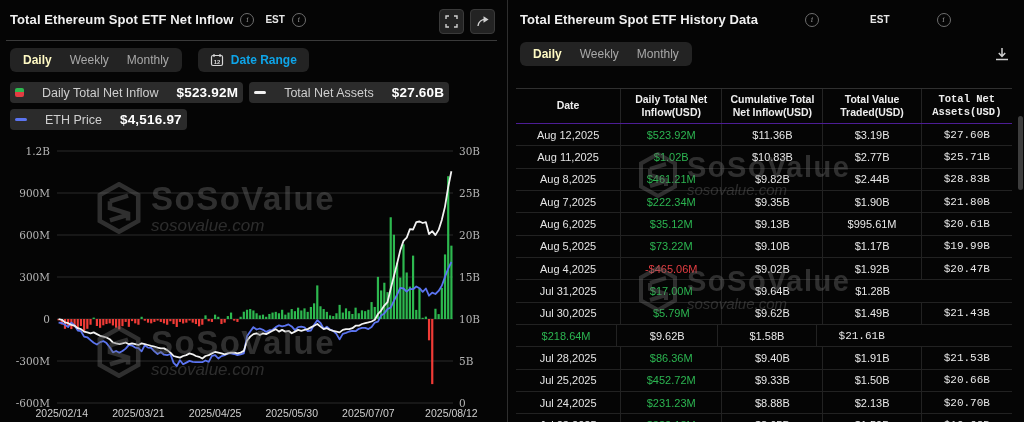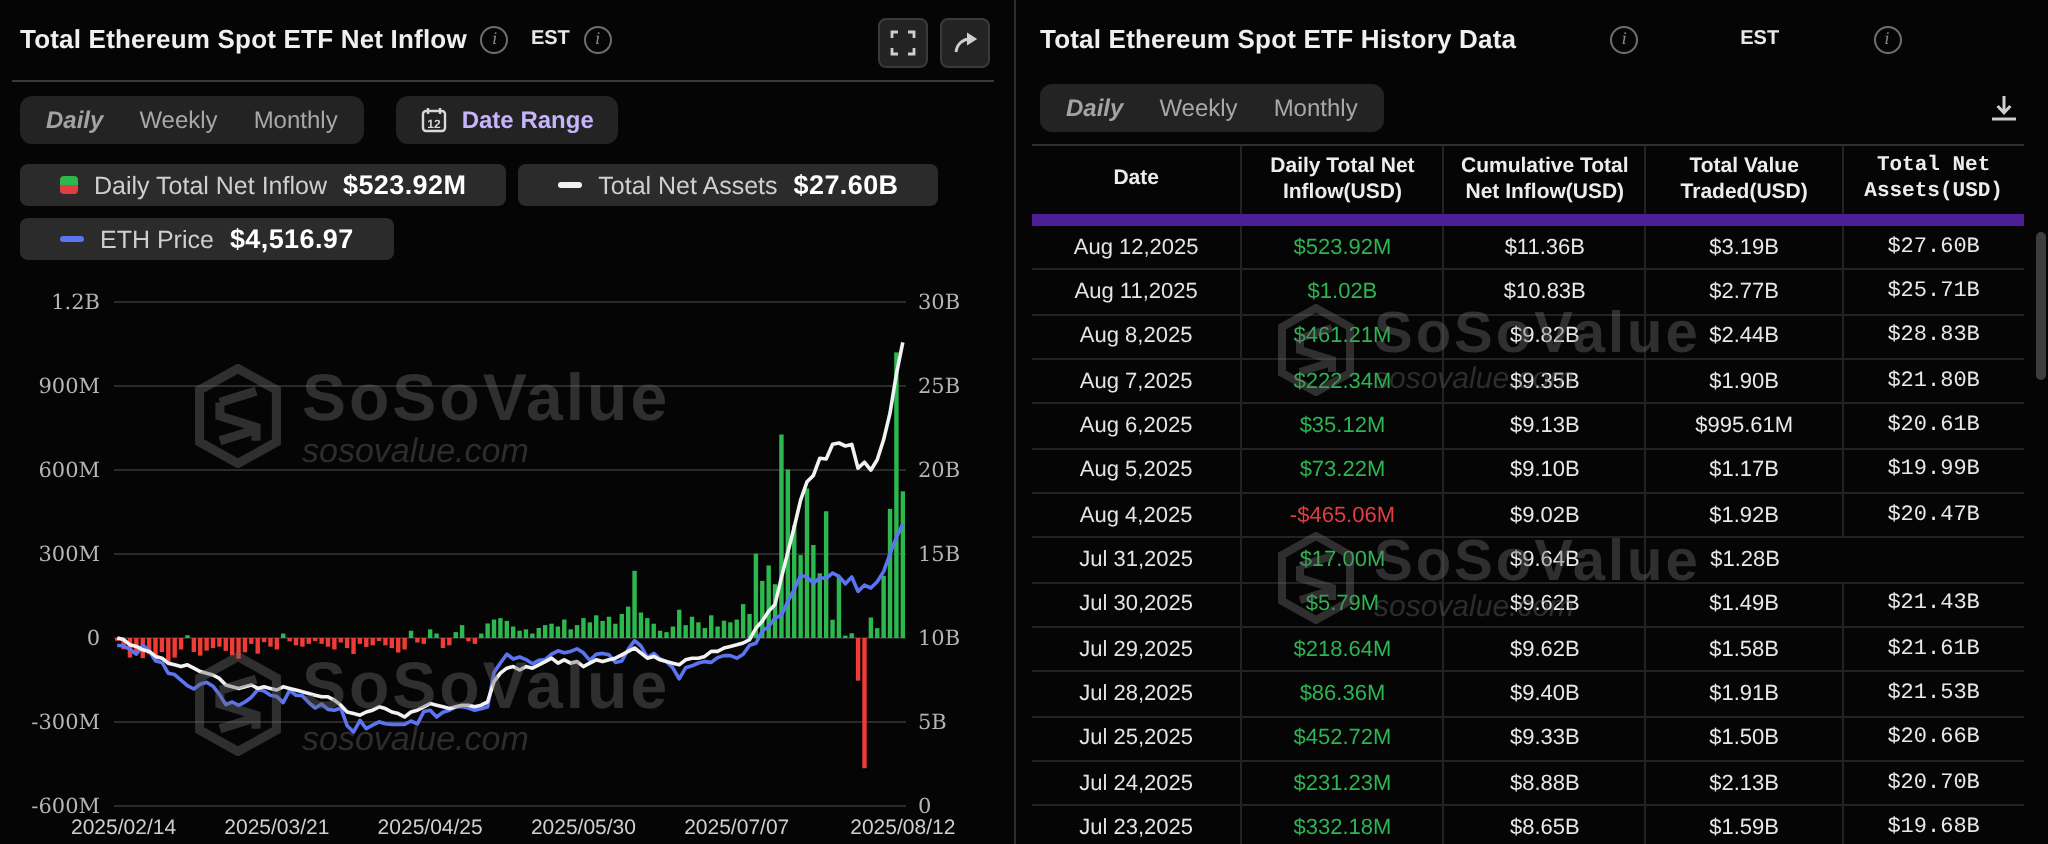--- a/index.html
+++ b/index.html
@@ -17,47 +17,47 @@
      border:1px solid #6e6e6e;border-radius:50%;color:#8a8a8a;font-size:8px;font-family:"DejaVu Serif",serif;
      font-style:italic;line-height:1;}
   .hdr-divider{position:absolute;left:6px;top:36px;width:491px;height:1px;background:#3a3a3a;}
 
   .icon-btn{display:flex;align-items:center;justify-content:center;width:23px;height:23px;
      background:#232323;border:1px solid #3a3a3a;border-radius:4px;cursor:pointer;}
   #left-actions{position:absolute;right:12px;top:5px;display:flex;gap:6px;}
 
   .tabs{display:inline-flex;align-items:center;background:#232323;border-radius:6px;padding:3px 6px;gap:4px;}
   .tab{font-size:12px;color:#a8a8a8;padding:2px 7px;cursor:pointer;white-space:nowrap;}
-  .tab.active{color:#a3a3a3;font-weight:bold;font-style:italic;}
+  .tab.active{color:#fef9c3;font-weight:bold;}
   #left-tabs-row{position:absolute;left:10px;top:44px;display:flex;gap:16px;}
   .daterange-btn{display:inline-flex;align-items:center;gap:7px;background:#232323;border-radius:6px;
-     padding:3px 12px;font-size:12px;font-weight:bold;color:#c4b5fd;cursor:pointer;}
+     padding:3px 12px;font-size:12px;font-weight:bold;color:#0ea5e9;cursor:pointer;}
 
   #legend{position:absolute;left:10px;top:78px;width:475px;display:flex;flex-wrap:wrap;gap:6px;}
-  .legend-badge{display:inline-flex;align-items:center;gap:8px;background:#2b2b2b;border-radius:4px;
-     padding:3px 20px;font-size:12.5px;color:#cfcfcf;cursor:pointer;white-space:nowrap;text-align:right;}
+  .legend-badge{display:inline-flex;align-items:center;gap:18px;background:#2b2b2b;border-radius:4px;
+     padding:3px 5px;font-size:12.5px;color:#cfcfcf;cursor:pointer;white-space:nowrap;text-align:right;}
   .legend-badge b{color:#ffffff;font-size:13.5px;letter-spacing:.2px;}
   .sw-inflow{width:9px;height:9px;border-radius:2px;background:linear-gradient(180deg,#2db84f 50%,#e23d42 50%);}
   .sw-dash{width:12px;height:3px;border-radius:2px;}
 
   #chart-svg{position:absolute;left:0;top:128px;}
 
   .wm{position:absolute;display:flex;align-items:center;gap:9px;opacity:.42;pointer-events:none;z-index:6;}
   .wm .wm-col{display:flex;flex-direction:column;line-height:1.05;}
   .wm .brand{font-weight:bold;color:#6a6a6a;letter-spacing:1.5px;}
   .wm .site{font-style:italic;color:#646464;}
   .wm-lg .brand{font-size:33px;} .wm-lg .site{font-size:17px;}
   .wm-md .brand{font-size:29px;} .wm-md .site{font-size:15px;}
 
   #right-title-row{left:12px;gap:47px;}
   #right-tabs-row{position:absolute;left:12px;top:38px;}
   #download-btn{position:absolute;right:14px;top:42px;cursor:pointer;}
 
   #table{position:absolute;left:8px;top:68px;width:496px;z-index:1;}
-  .thead{display:flex;border-top:1px solid #303030;border-bottom:6px solid #4c1d95;height:34px;}
+  .thead{display:flex;border-top:1px solid #303030;border-bottom:1px solid #4c1d95;height:34px;margin-top:16px;}
   .th{display:flex;align-items:center;justify-content:center;text-align:center;font-size:10.5px;
       font-weight:bold;color:#ededed;line-height:1.25;border-right:1px solid #242424;padding:0 2px;box-sizing:border-box;}
   .th:last-child{border-right:none;}
   .tr{display:flex;height:21.33px;border-bottom:1px solid #222222;}
   .td{display:flex;align-items:center;justify-content:center;font-size:11px;color:#e8e8e8;
       border-right:1px solid #222222;box-sizing:border-box;white-space:nowrap;}
   .td:last-child{border-right:none;}
   .td.c0{color:#e4e4e4;}
   .td.pos{color:#2cb551;} .td.neg{color:#e23d42;}
   .w0{width:21.2%;} .w1{width:20.4%;} .w2{width:20.4%;} .w3{width:19.8%;} .w4{width:18.2%;font-family:Liberation Mono, monospace;}
@@ -391,21 +391,20 @@
           <div class="td w3 c3">$1.28B</div>
         </div>
         <div class="tr">
           <div class="td w0 c0">Jul 30,2025</div>
           <div class="td w1 c1 pos">$5.79M</div>
           <div class="td w2 c2">$9.62B</div>
           <div class="td w3 c3">$1.49B</div>
           <div class="td w4 c4">$21.43B</div>
         </div>
         <div class="tr">
-          <div class="td w0 c0">Jul 29,2025</div>
           <div class="td w1 c1 pos">$218.64M</div>
           <div class="td w2 c2">$9.62B</div>
           <div class="td w3 c3">$1.58B</div>
           <div class="td w4 c4">$21.61B</div>
         </div>
         <div class="tr">
           <div class="td w0 c0">Jul 28,2025</div>
           <div class="td w1 c1 pos">$86.36M</div>
           <div class="td w2 c2">$9.40B</div>
           <div class="td w3 c3">$1.91B</div>

